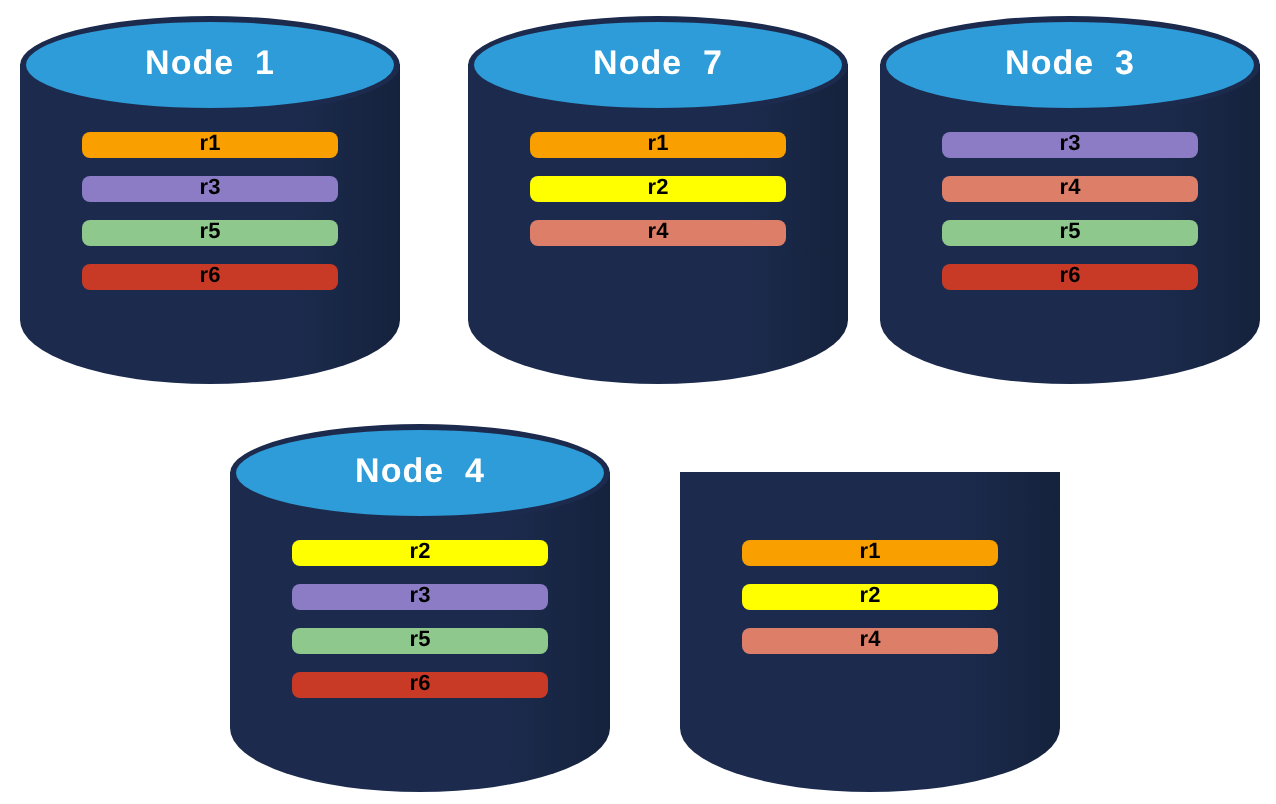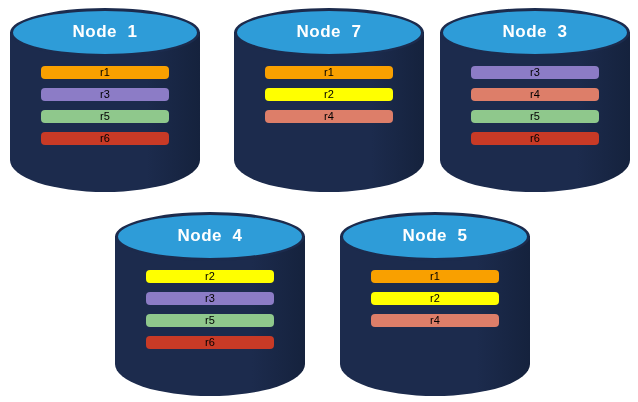--- a/index.html
+++ b/index.html
@@ -65,21 +65,21 @@
   .replica-bar {
     height: 13px;
     border-radius: 4px;
     display: flex;
     align-items: center;
     justify-content: center;
   }
   .replica-label {
     color: var(--bar-label-color);
     font-size: 11px;
-    font-weight: normal;
+    font-weight: bold;
     line-height: 1;
   }
   
   .node-pos-0 { left: 10px;  top: 8px; }
   .node-pos-1 { left: 234px; top: 8px; }
   .node-pos-2 { left: 440px; top: 8px; }
   .node-pos-3 { left: 115px; top: 212px; text-align: right; }
   .node-pos-4 { left: 340px; top: 212px; }
 </style>
 </head>
@@ -158,23 +158,20 @@
         <div class="replica-bar" style="background: rgb(143, 200, 140);">
     <span class="replica-label">r5</span>
   </div>
         <div class="replica-bar" style="background: rgb(200, 58, 38);">
     <span class="replica-label">r6</span>
   </div>
       </div>
   </div>
     <div class="cylinder node-pos-4">
     <div class="cyl-body"></div>
-    <div class="cyl-top">
-      <span class="node-title">Node  5</span>
-    </div>
     <div class="replica-list">
         <div class="replica-bar" style="background: rgb(249, 160, 0);">
     <span class="replica-label">r1</span>
   </div>
         <div class="replica-bar" style="background: rgb(255, 255, 0);">
     <span class="replica-label">r2</span>
   </div>
         <div class="replica-bar" style="background: rgb(221, 126, 105);">
     <span class="replica-label">r4</span>
   </div>

